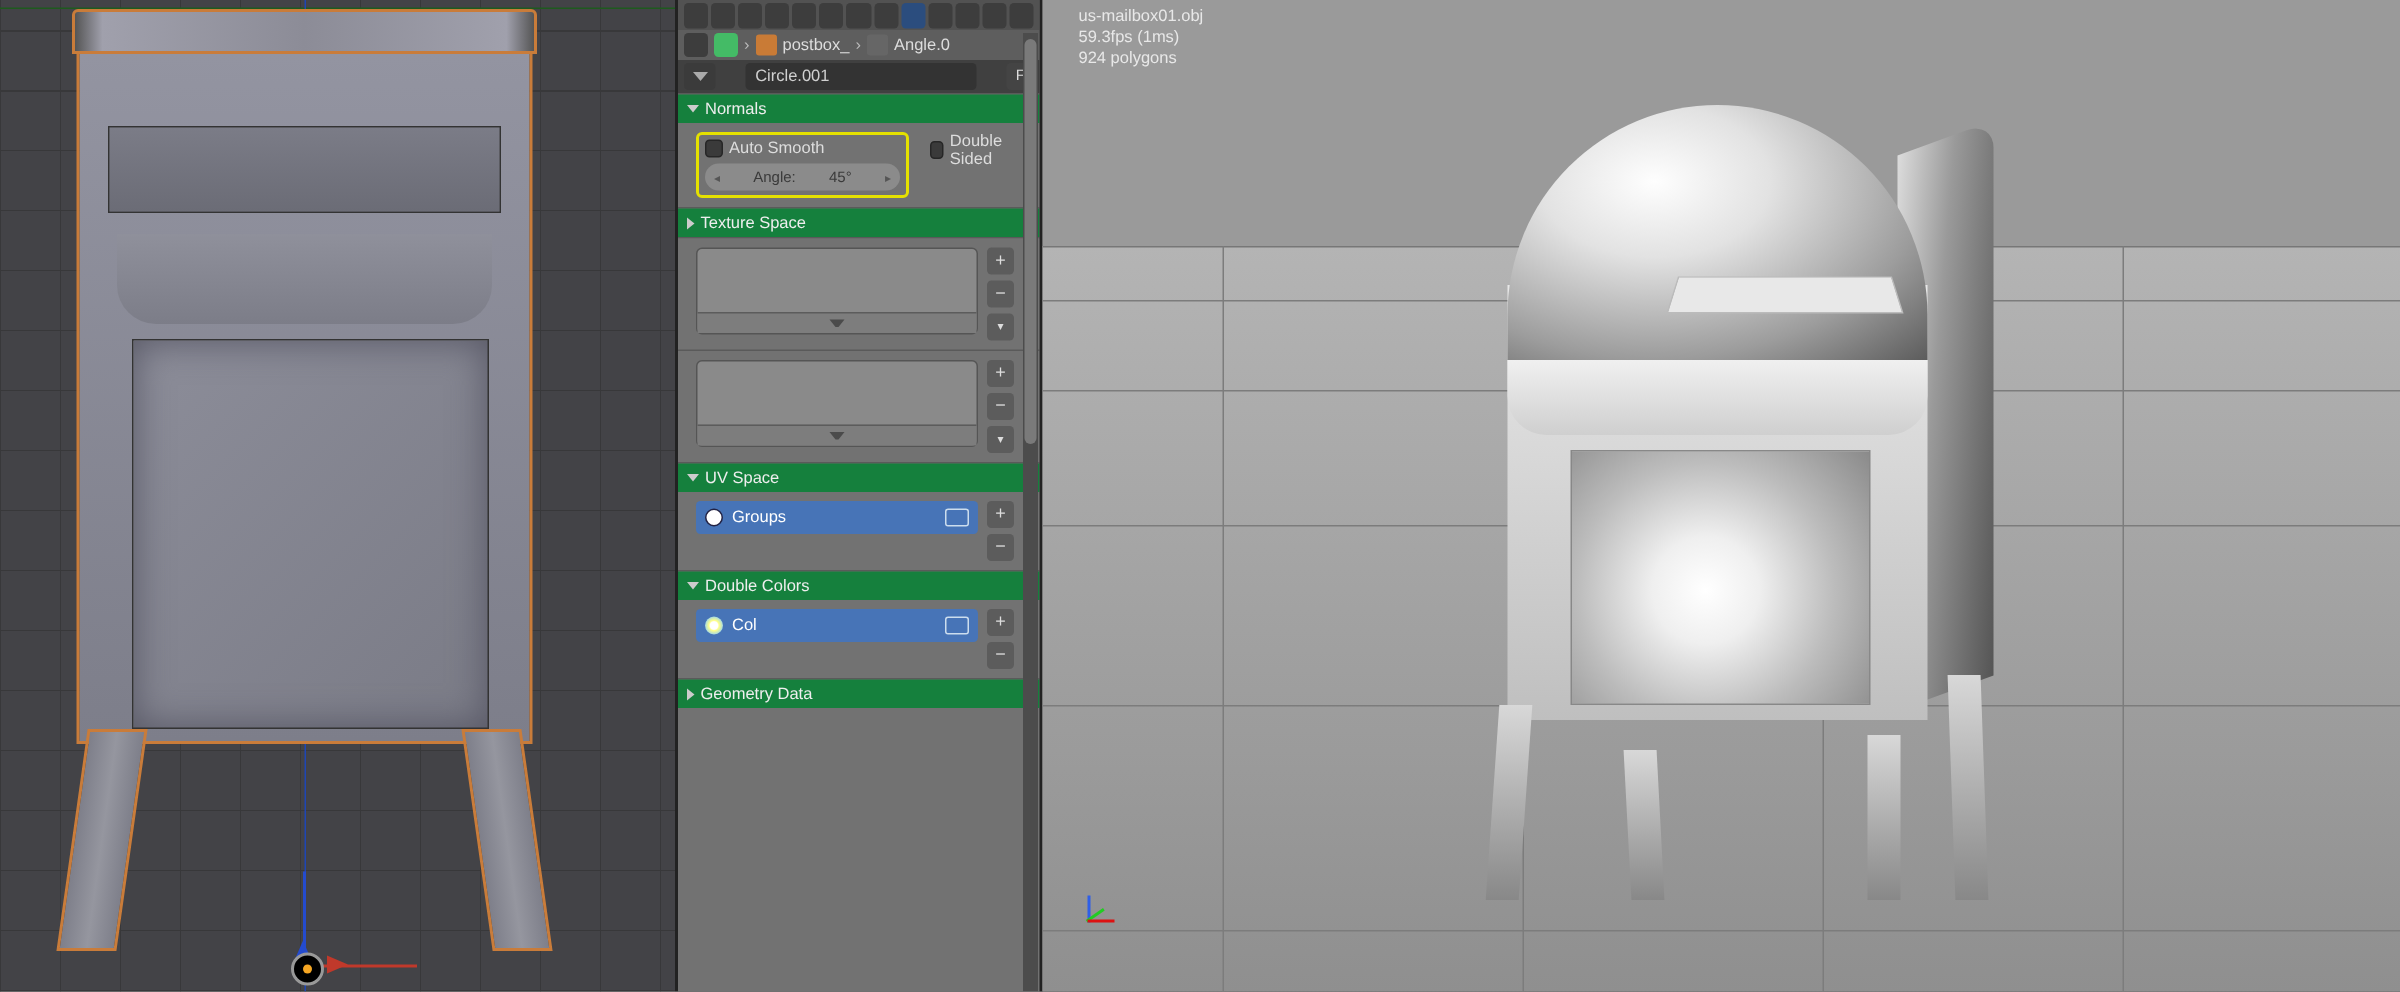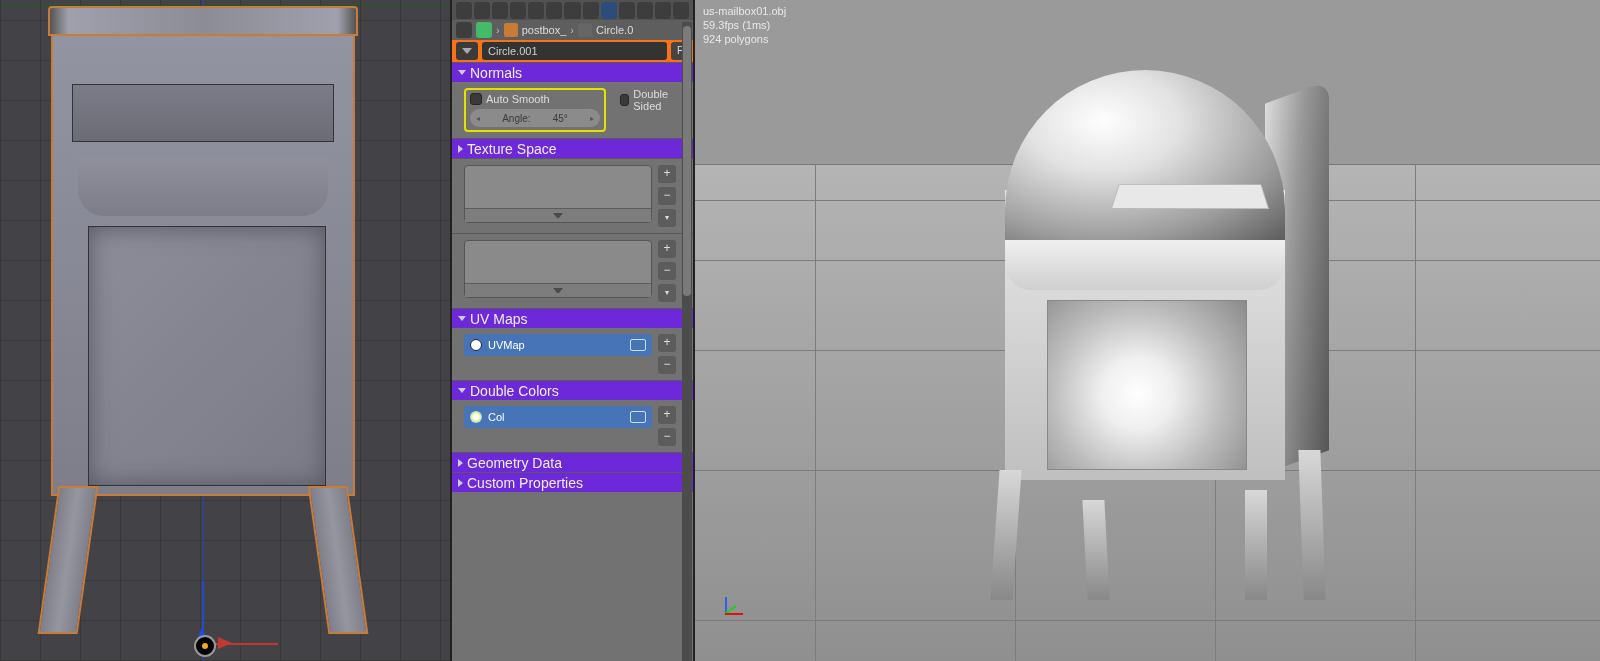--- a/index.html
+++ b/index.html
@@ -52,30 +52,30 @@
            border-right:2px solid #222; font-size:11px; color:#ddd; position:relative;
            user-select:none; overflow:hidden;}
   .hdr-row{height:20px;display:flex;align-items:center;padding:0 4px;background:#525252;gap:2px;}
   .hdr-ico{width:17px;height:17px;background:#3d3d3d;border-radius:3px;display:inline-block;}
   .crumb  {height:20px;display:flex;align-items:center;padding:0 4px;background:#5e5e5e;gap:4px;}
   .crumb span{white-space:nowrap;}
   .crumb .pin{width:16px;height:16px;background:#3d3d3d;border-radius:3px;}
   .crumb .ico-cube{width:14px;height:14px;background:#c97b36;border-radius:2px;}
   .crumb .ico-tri{width:14px;height:14px;background:#666;border-radius:2px;}
   .crumb .arrow{color:#bbb;}
-  .name-row{height:22px;display:flex;align-items:center;padding:2px 4px;gap:4px;background:#f97316;justify-content:center;}
+  .name-row{height:22px;display:flex;align-items:center;padding:2px 4px;gap:20px;background:#404040;justify-content:center;}
   .dd-ico{width:22px;height:18px;background:#3b3b3b;border-radius:3px;display:flex;align-items:center;justify-content:center;}
   .name-field{flex:1;height:18px;background:#333;color:#d0d0d0;border-radius:3px;
               padding:2px 6px;line-height:14px;font-size:11px;border:none;}
   .f-btn{width:18px;height:18px;background:#444;border-radius:3px;text-align:center;
          line-height:18px;font-size:10px;color:#ddd;}
 
   .section{border-top:1px solid #5a5a5a;}
-  .sec-head{height:19px;background:#6d28d9;display:flex;align-items:center;padding:0 6px;
-            font-size:14px;color:#eee;cursor:pointer;}
+  .sec-head{height:19px;background:#15803d;display:flex;align-items:center;padding:0 6px;
+            font-size:11px;color:#eee;cursor:pointer;}
   .sec-head .tri{display:inline-block;width:0;height:0;margin-right:4px;}
   .tri.open{border-left:4px solid transparent;border-right:4px solid transparent;
             border-top:5px solid #ccc;}
   .tri.closed{border-top:4px solid transparent;border-bottom:4px solid transparent;
               border-left:5px solid #ccc;}
   .sec-body{padding:6px 12px;background:#727272;}
 
   .hl-box{border:2px solid #e5e100;border-radius:4px;padding:3px 4px;display:inline-block;}
   .chk{display:flex;align-items:center;gap:4px;}
   .chk .box{width:12px;height:12px;background:#3a3a3a;border-radius:3px;border:1px solid #262626;}
@@ -105,21 +105,21 @@
   .scrollbar .thumb{position:absolute;left:1px;top:4px;width:8px;height:270px;background:#7a7a7a;
                     border-radius:4px;}
 
   
   #view3d-right{flex:1;height:661px;background:#9a9a9a;position:relative;overflow:hidden;}
   .floor{position:absolute;left:0;right:0;top:164px;bottom:0;
          background:
            linear-gradient(180deg,#b4b4b4 0%,#8f8f8f 100%);
   }
   .horizon{position:absolute;left:0;right:0;top:164px;height:1px;background:#777;}
-  .info{position:absolute;left:8px;top:4px;font-size:11px;color:#e8e8e8;line-height:14px;}
+  .info{position:absolute;left:24px;top:4px;font-size:11px;color:#e8e8e8;line-height:14px;}
   .gizmo{position:absolute;left:30px;bottom:46px;width:26px;height:26px;}
   .gizmo .ax{position:absolute;left:0;bottom:0;width:2px;height:18px;}
   .gizmo .z{background:#2e5fe8;}
   .gizmo .x{background:#d11;width:18px;height:2px;top:auto;bottom:0;}
   .gizmo .y{background:#2c2;width:14px;height:2px;transform:rotate(-35deg);transform-origin:left bottom;}
 
   
   .gline{position:absolute;background:#7c7c7c;height:1px;left:0;right:0;}
   .vline{position:absolute;background:#7c7c7c;width:1px;top:164px;bottom:0;}
 
@@ -187,21 +187,21 @@
   </div>
 
   <div class="crumb">
     <span class="pin"></span>
     <span class="pin" style="background:#4b6;"></span>
     <span class="arrow">›</span>
     <span class="ico-cube"></span>
     <span>postbox_</span>
     <span class="arrow">›</span>
     <span class="ico-tri"></span>
-    <span>Circle.0</span>
+    <span>Angle.0</span>
   </div>
 
   <div class="name-row">
     <span class="dd-ico">
       <span style="width:0;height:0;border-left:5px solid transparent;border-right:5px solid transparent;border-top:6px solid #aaa;display:block"></span>
     </span>
     <input class="name-field" value="Circle.001" style="">
     <span class="f-btn">F</span>
   </div>
 
@@ -267,27 +267,27 @@
         <span class="mini-btn">+</span>
         <span class="mini-btn">−</span>
         <span class="mini-btn" style="font-size:8px;">▾</span>
       </div>
     </div>
   </div>
 
   <div class="section">
     <div class="sec-head">
       <span class="tri open"></span>
-      <span>UV Maps</span>
+      <span>UV Space</span>
     </div>
     <div class="sec-body" style="display:flex;">
       <div style="width:188px">
         <div class="active-row">
           <span class="dot"></span>
-          <span>UVMap</span>
+          <span>Groups</span>
           <span class="cam"></span>
         </div>
       </div>
       <div class="list-btns">
         <span class="mini-btn">+</span>
         <span class="mini-btn">−</span>
       </div>
     </div>
   </div>
 
@@ -308,26 +308,20 @@
         <span class="mini-btn">+</span>
         <span class="mini-btn">−</span>
       </div>
     </div>
   </div>
 
   <div class="section">
     <div class="sec-head">
       <span class="tri closed"></span>
       <span>Geometry Data</span>
-    </div>
-  </div>
-  <div class="section">
-    <div class="sec-head">
-      <span class="tri closed"></span>
-      <span>Custom Properties</span>
     </div>
   </div>
 
   <div class="scrollbar">
     <div class="thumb"></div>
   </div>
 </div>
 
 <div id="view3d-right">
   <div class="floor"></div>

